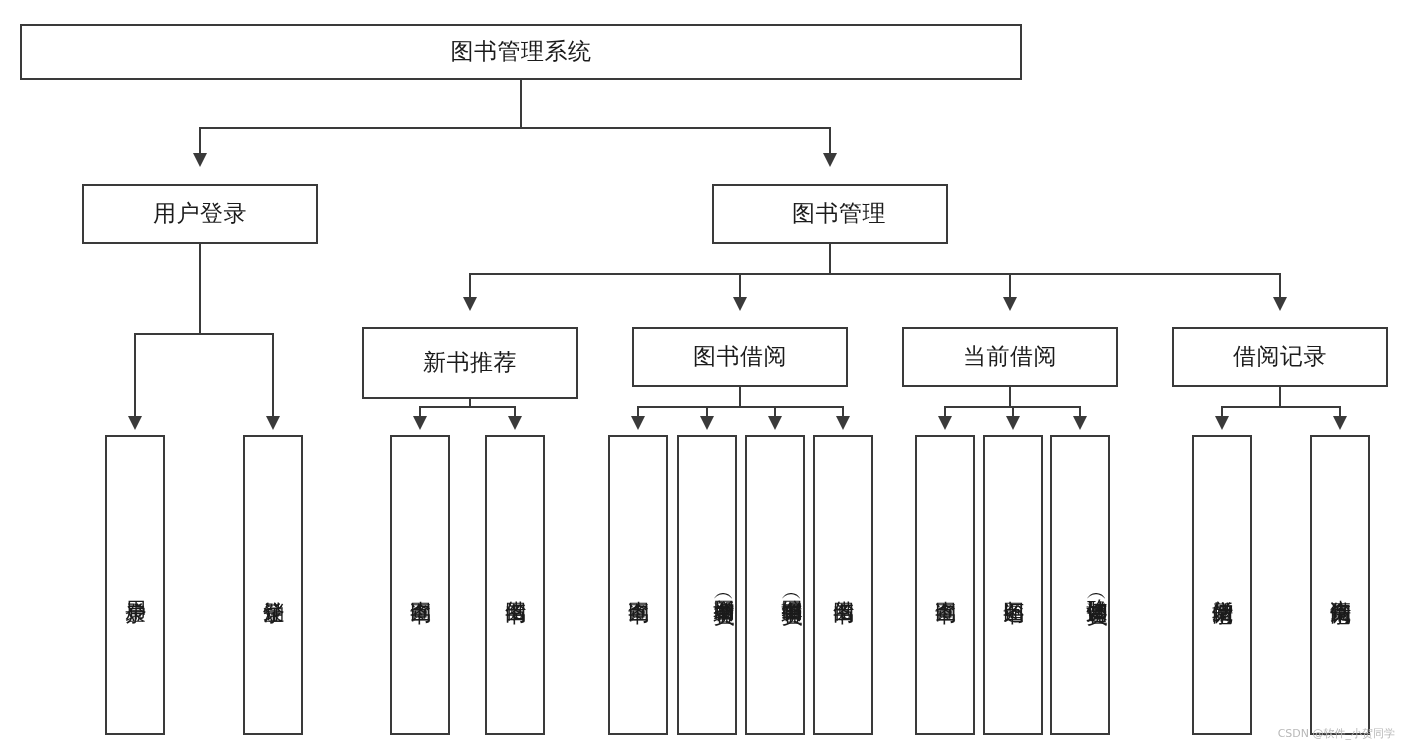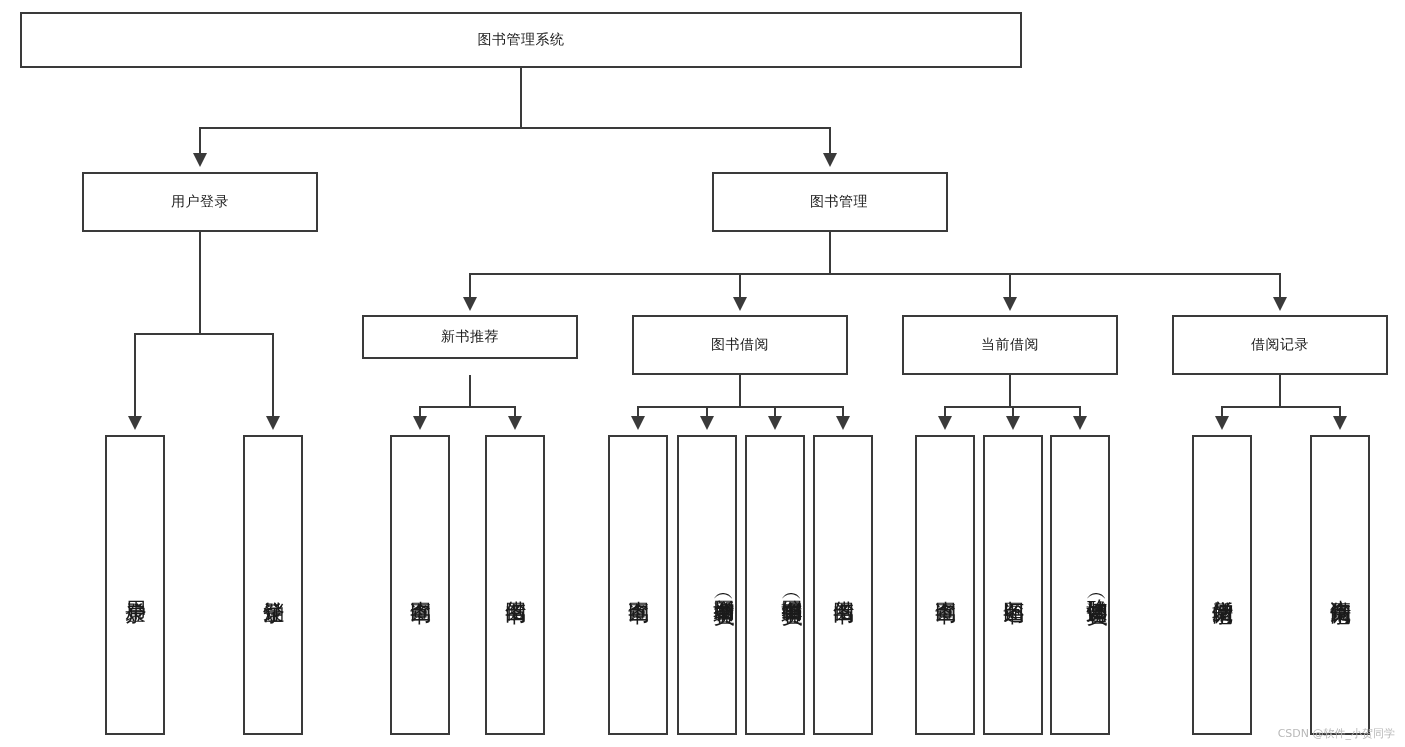--- a/index.html
+++ b/index.html
@@ -25,22 +25,23 @@
     box-sizing: border-box;
     border: 2px solid #3a3a3a;
     background: #ffffff;
     display: flex;
     align-items: center;
     justify-content: center;
     color: #1b1b1b;
     line-height: 1.12;
   }
   .node.h {
-    font-size: 14px;
+    font-size: 23px;
     letter-spacing: 0.5px;
+    margin-top: 12px;
   }
   .node.v {
     writing-mode: vertical-rl;
     text-orientation: upright;
     font-size: 21px;
     letter-spacing: 1px;
     align-items: flex-start;
     justify-content: center;
     padding-top: 2px;
   }
@@ -151,21 +152,21 @@
   </div>
 
   <div class="node h" style="left:82px; top:172px; width:236px; height:60px;">
     <span class="lbl">用户登录</span>
   </div>
 
   <div class="node h" style="left:712px; top:172px; width:236px; height:60px;padding-left:18px;">
     <span class="lbl">图书管理</span>
   </div>
 
-  <div class="node h" style="left:362px; top:315px; width:216px; height:44px;">
+  <div class="node h" style="left:362px; top:315px; width:216px; height:72px;">
     <span class="lbl">新书推荐</span>
   </div>
 
   <div class="node h" style="left:632px; top:315px; width:216px; height:60px;text-align:right;">
     <span class="lbl">图书借阅</span>
   </div>
 
   <div class="node h" style="left:1172px; top:315px; width:216px; height:60px;">
     <span class="lbl">借阅记录</span>
   </div>

